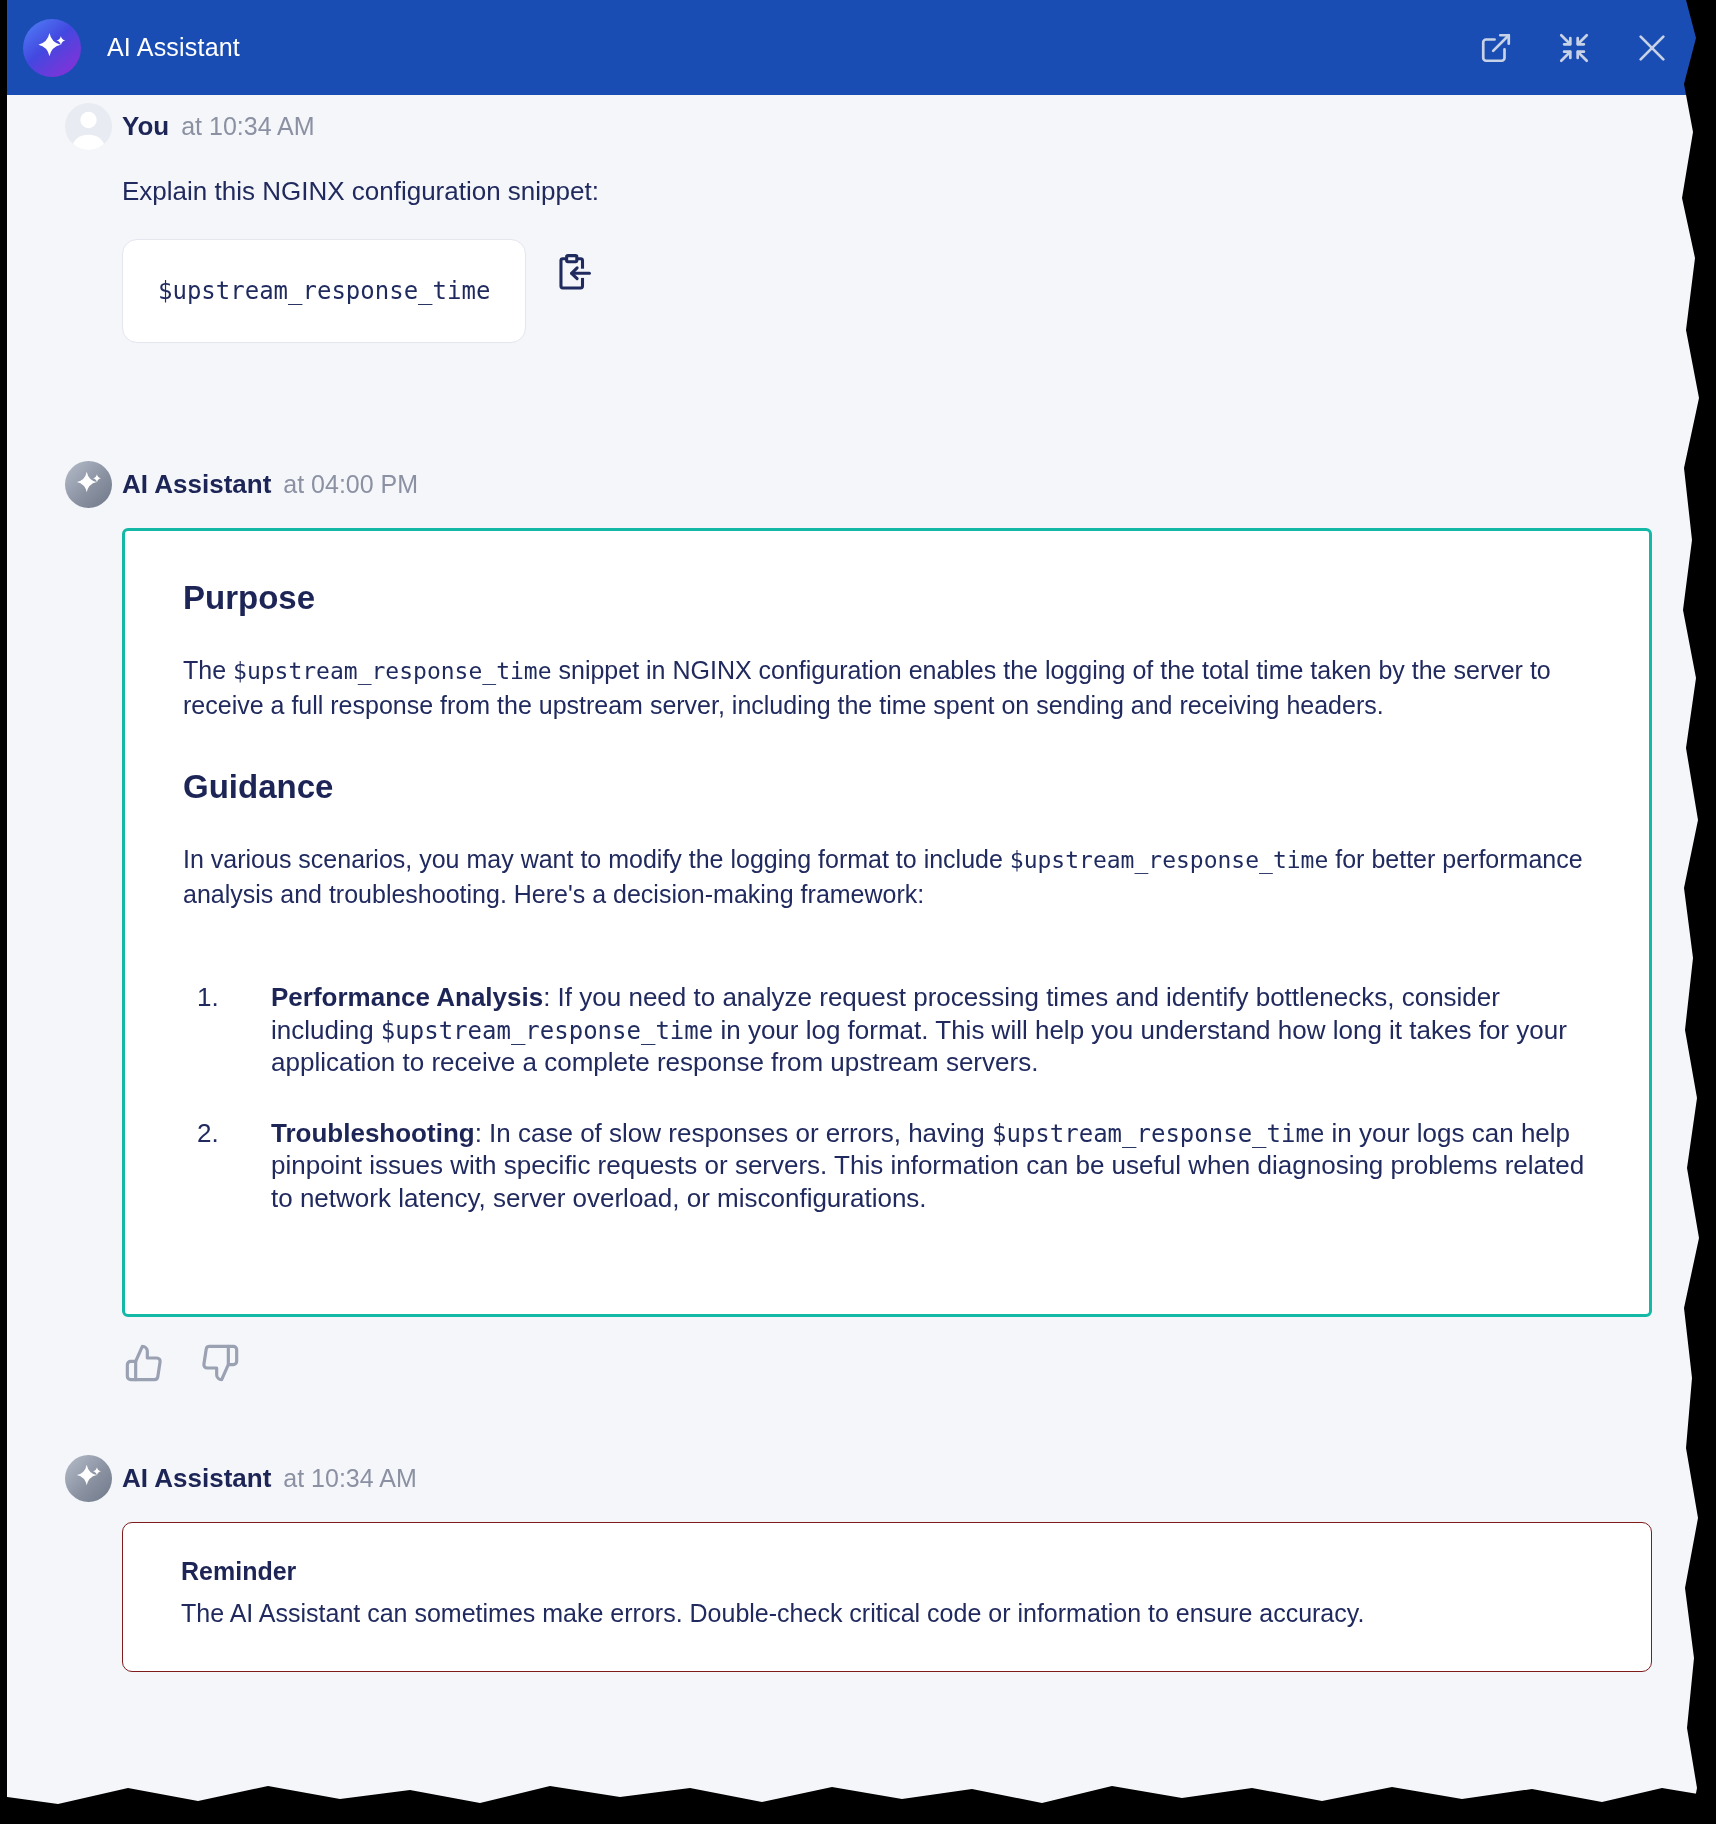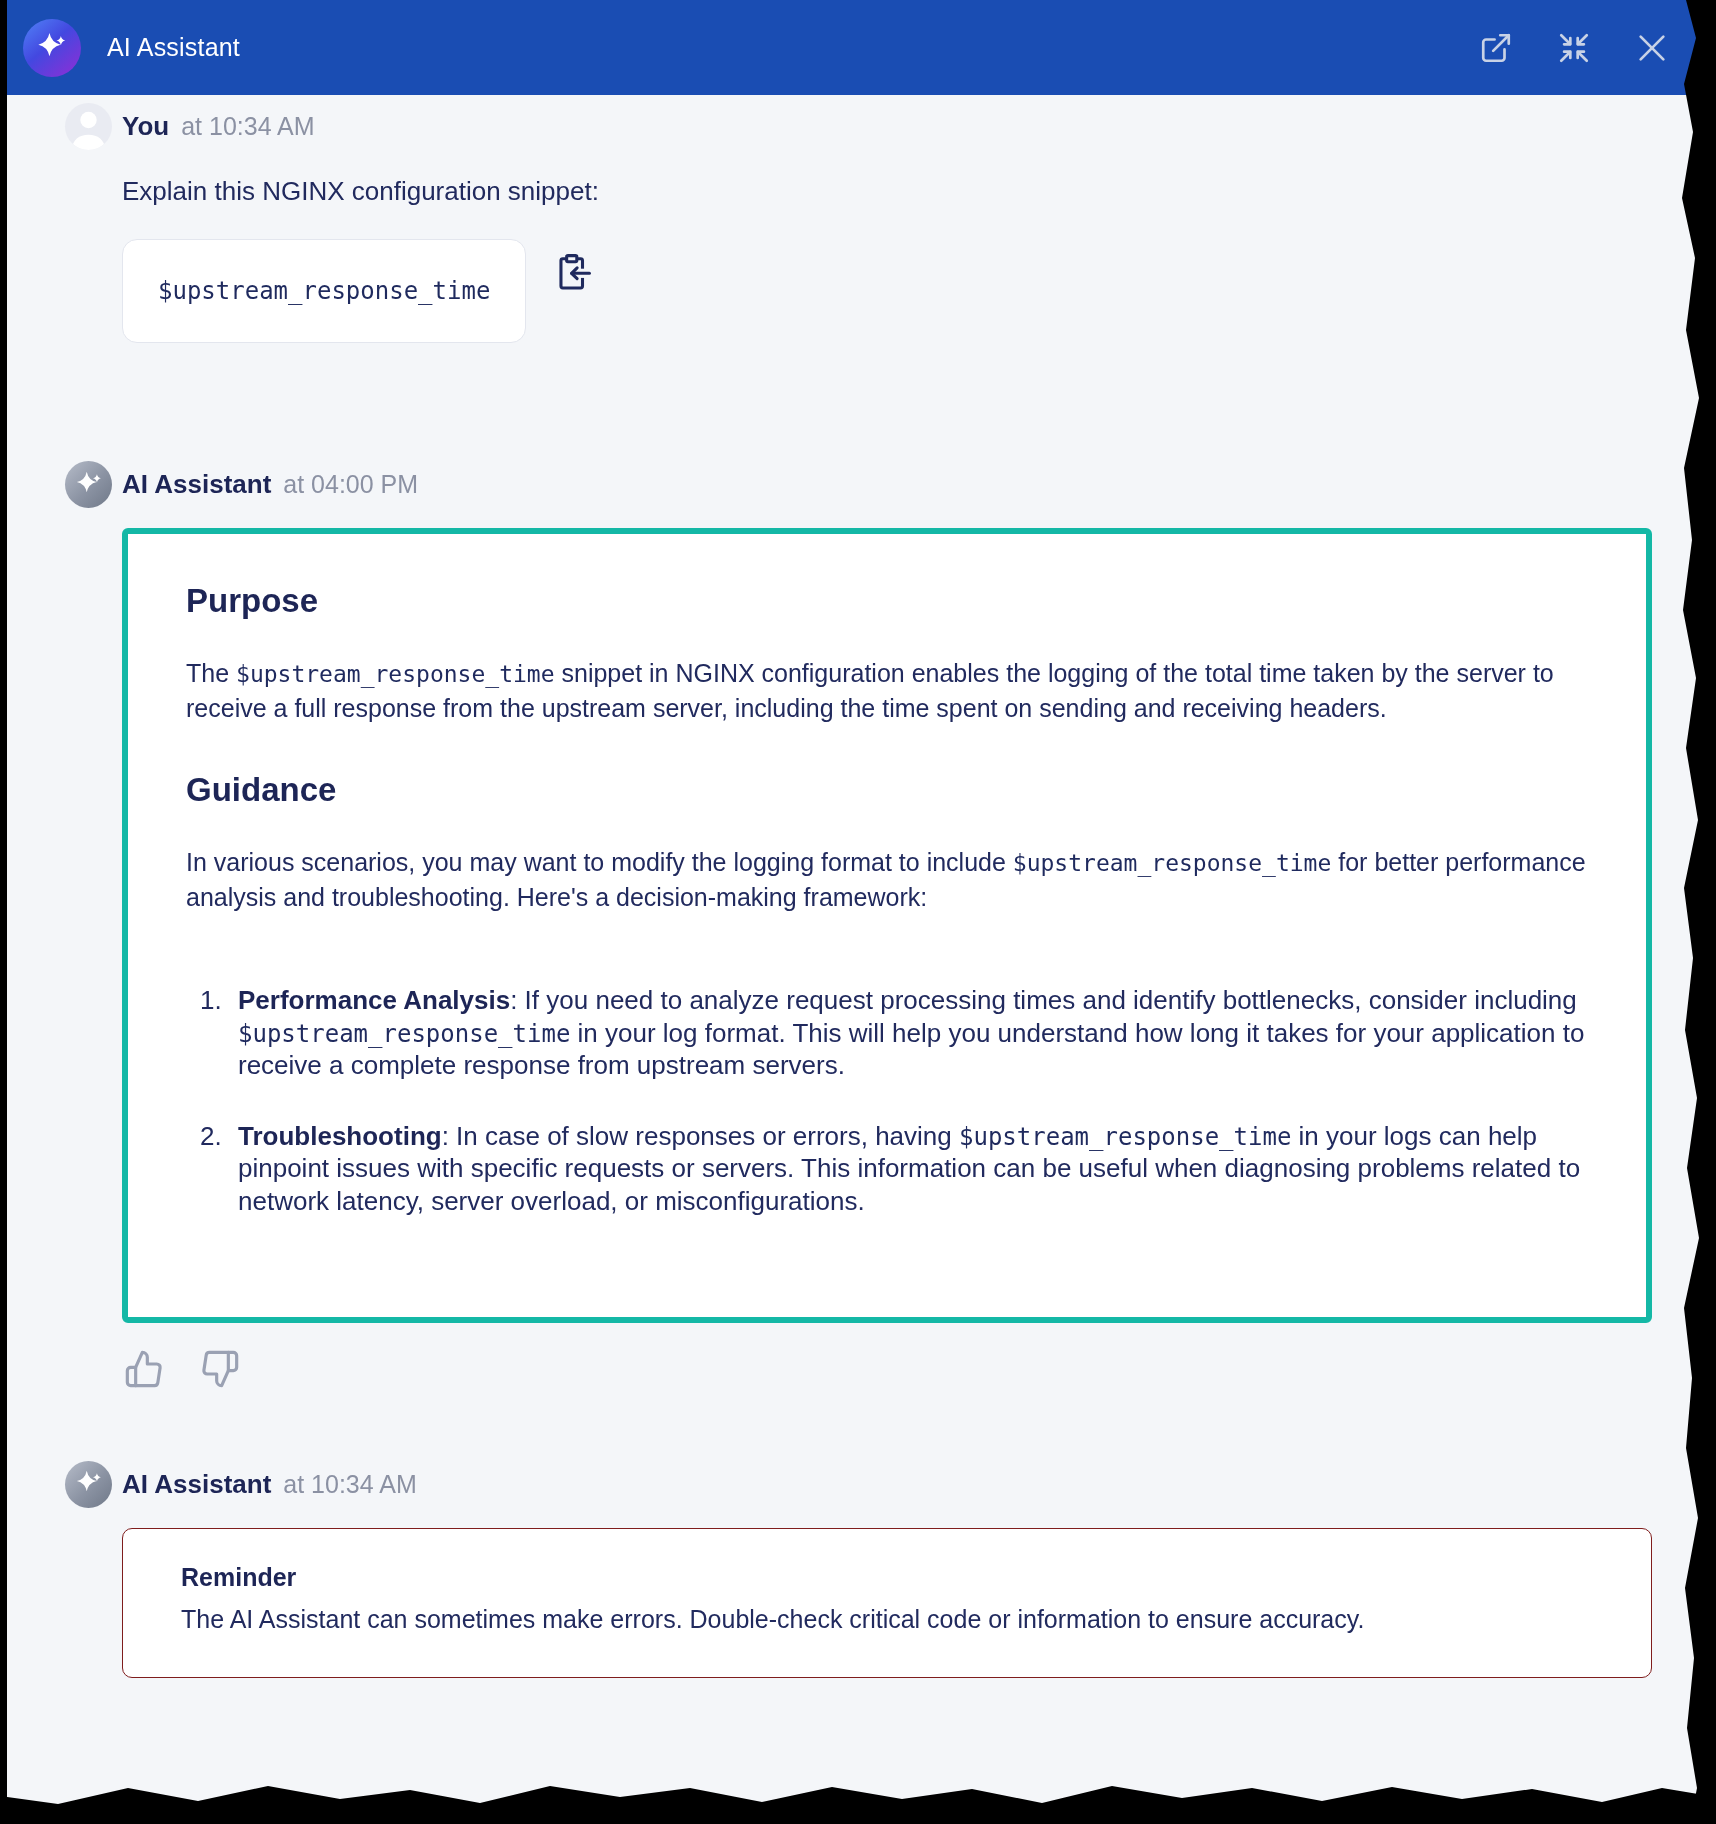--- a/index.html
+++ b/index.html
@@ -78,21 +78,21 @@
   .code-card code { font-size: 24px; white-space: nowrap; }
   .paste-btn {
     display: inline-block;
     margin: 44px 0 0 28px;
     vertical-align: top;
     cursor: pointer;
   }
   
   .response-card {
     background: #ffffff;
-    border: 6px solid #14b8a6;
+    border: 3px solid #14b8a6;
     border-radius: 6px;
     margin-top: 20px;
     padding: 48px 58px 100px 58px;
     width: 1530px;
     max-width: 100%;
   }
   .rc-h {
     font-size: 33px; font-weight: 700; color: #1d2556;
     margin-bottom: 36px;
   }
@@ -102,21 +102,21 @@
   }
   .inline-code { font-size: 23px; }
   .rc-list { margin-top: 70px; padding-left: 14px; }
   .rc-li { display: flex; margin-bottom: 38px; }
   .rc-li:last-child { margin-bottom: 0; }
   .rc-li-num {
     flex: 0 0 auto;
     width: 38px;
     font-size: 26px; color: #212a5e; line-height: 1.24;
   }
-  .rc-li-text { font-size: 26px; color: #212a5e; line-height: 1.24; }
+  .rc-li-text { font-size: 26px; color: #212a5e; line-height: 1.24; margin-left: 36px; }
   .rc-li-text b { font-weight: 700; color: #1d2556; }
   .rc-li-text .inline-code { font-size: 24px; }
   
   .feedback { display: flex; gap: 36px; margin: 26px 0 0 2px; }
   .feedback svg { display: block; cursor: pointer; }
   
   .reminder-card {
     background: #ffffff;
     border: 1px solid #7f1d1d;
     border-radius: 10px;

